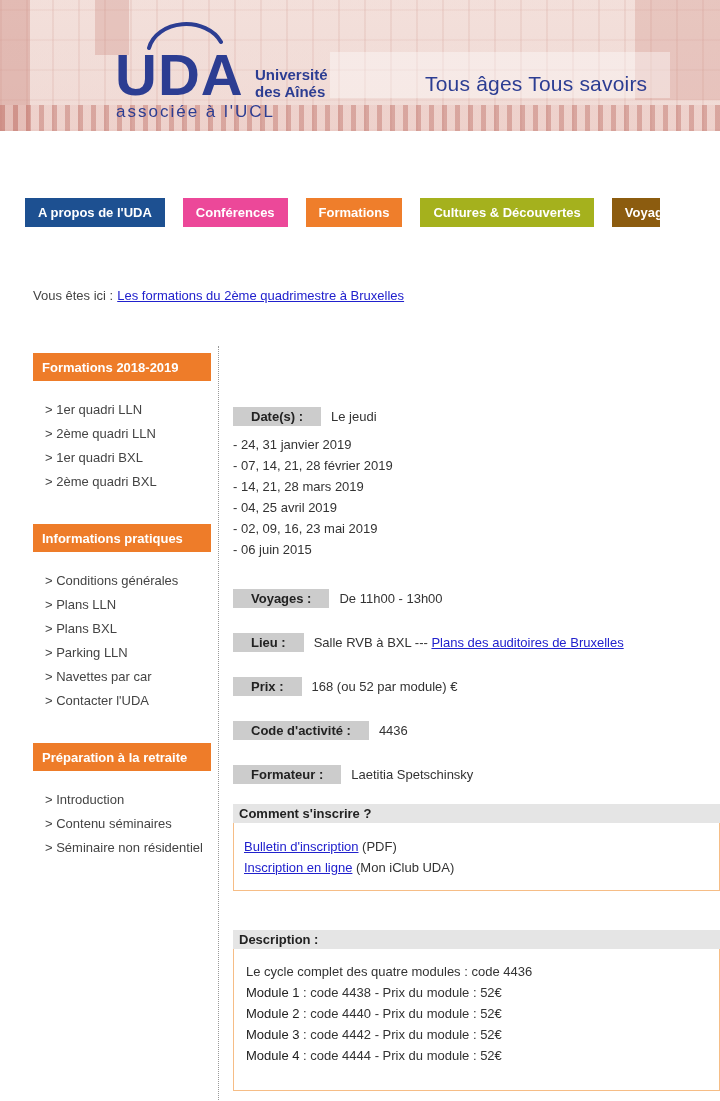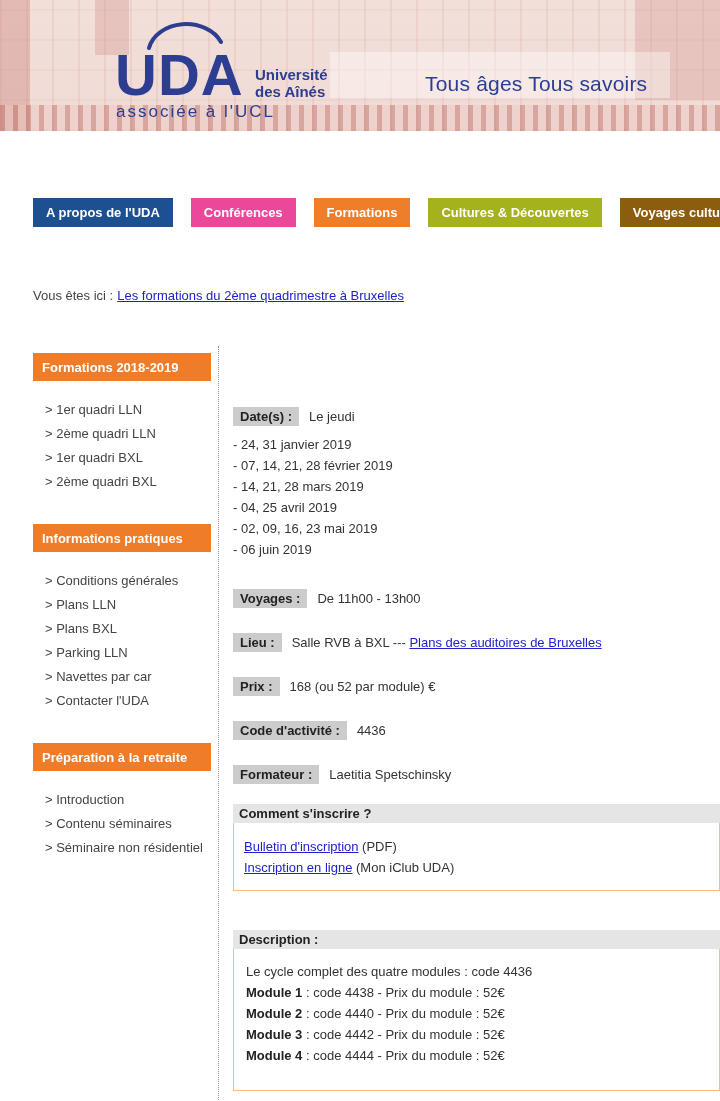--- a/index.html
+++ b/index.html
@@ -48,25 +48,25 @@
     font-size: 17px; color: #2c3d92; letter-spacing: 2px; font-weight: 500;
   }
   .tagline {
     position: absolute; left: 425px; top: 72px;
     font-size: 21px; color: #2c3d92; font-weight: 500; letter-spacing: 0.2px;
   }
 
   
   .nav {
     margin-top: 67px;
-    padding-left: 33px;
+    padding-left: 25px;
     display: flex;
     flex-wrap: nowrap;
     overflow: hidden;
-    width: 720px;
+    width: 660px;
   }
   .nav-btn {
     flex: 0 0 auto;
     height: 29px; line-height: 29px;
     padding: 0 13px;
     margin-right: 18px;
     color: #fff; font-size: 13px; font-weight: bold;
     white-space: nowrap;
     cursor: pointer;
   }
@@ -115,41 +115,41 @@
 
   
   .page-title {
     font-size: 19px; font-weight: bold; color: #ed7233;
     margin: 0;
   }
   .field-row { margin-top: 29px; font-size: 13px; }
   .field-row.first { margin-top: 53px; }
   .field-label {
     background: #cccccc; color: #222;
-    font-weight: bold; padding: 2px 7px;
+    font-weight: bold; padding: 2px 18px;
   }
   .field-value { margin-left: 10px; color: #333; }
   .date-lines { margin-top: 10px; font-size: 13px; line-height: 21px; color: #333; }
   .field-row a { color: #2121cd; text-decoration: underline; }
 
   .box-bar {
     margin-top: 22px;
     background: #e5e5e5;
     font-size: 13px; font-weight: bold; color: #222;
     padding: 2px 6px 2px;
   }
   .box-bar.desc { margin-top: 39px; }
   .box {
     border: 1px solid #f6bd86; border-top: none;
     padding: 13px 10px 12px;
     font-size: 13px; line-height: 21px;
   }
   .box a { color: #2121cd; text-decoration: underline; }
   .desc-box { padding-left: 12px; padding-top: 12px; padding-bottom: 24px; }
-  .module-line b { font-weight: bold; color: #222; }
+  .module-line b { font-weight: normal; color: #222; }
 </style>
 </head>
 <body>
 
 <div class="header">
   <div class="patch patch-left"></div>
   <div class="patch patch-left2"></div>
   <div class="patch patch-right"></div>
   <div class="patch patch-midlight"></div>
   <div class="patch patch-trees"></div>
@@ -211,21 +211,21 @@
 
     <div class="field-row first">
       <span class="field-label">Date(s) :</span><span class="field-value">Le jeudi</span>
     </div>
     <div class="date-lines">
       <div>- 24, 31 janvier 2019</div>
       <div>- 07, 14, 21, 28 février 2019</div>
       <div>- 14, 21, 28 mars 2019</div>
       <div>- 04, 25 avril 2019</div>
       <div>- 02, 09, 16, 23 mai 2019</div>
-      <div>- 06 juin 2019</div>
+      <div>- 06 juin 2015</div>
     </div>
 
     <div class="field-row" style="margin-top:31px;">
       <span class="field-label">Voyages :</span><span class="field-value">De 11h00 - 13h00</span>
     </div>
 
     <div class="field-row">
       <span class="field-label">Lieu :</span><span class="field-value"><span>Salle RVB à BXL --- </span><a href="#">Plans des auditoires de Bruxelles</a></span>
     </div>
 

